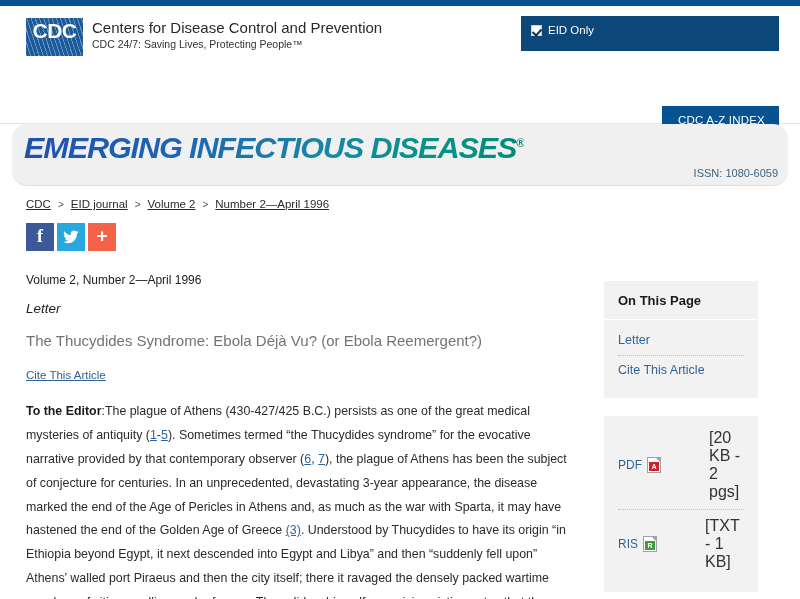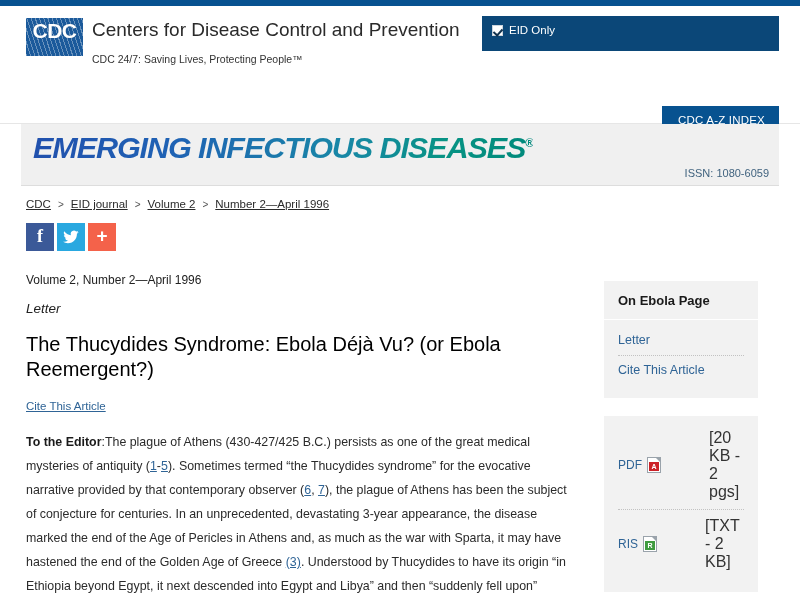--- a/index.html
+++ b/index.html
@@ -55,37 +55,37 @@
     font-family: "Liberation Sans", sans-serif;
     font-weight: bold;
     font-size: 21px;
     letter-spacing: -.5px;
     color: #ffffff;
     text-shadow: 0 0 1px rgba(0,0,0,.25);
     z-index: 2;
   }
   .cdc-titles { padding-top: 1px; }
   .cdc-title-main {
-    font-size: 19px;
+    font-size: 15px;
     color: #2a2a2a;
     line-height: 1.15;
     white-space: nowrap;
   }
   .cdc-title-sub {
     font-size: 10.5px;
     color: #333333;
-    margin-top: 12px;
+    margin-top: 2px;
     white-space: nowrap;
   }
 
   
   .search-block {
     position: absolute;
     right: 21px; top: 10px;
-    width: 297px;
+    width: 258px;
     background: #0b4778;
     padding: 7px 7px 8px 7px;
   }
   .eid-only-row {
     display: flex;
     align-items: center;
     gap: 6px;
     padding: 1px 0 7px 3px;
   }
   .eid-checkbox {
@@ -146,22 +146,23 @@
     gap: 9px;
     white-space: nowrap;
     flex-direction: column;
   }
 
   
   .eid-banner {
     position: relative;
     height: 62px;
     background: #f0f0f0;
-    margin: 0 21px;
+    margin: 0 12px;
     border-bottom: 1px solid #dddddd;
+    border-radius: 15px;
   }
   .eid-wordmark {
     position: absolute;
     left: 12px; top: 9px;
     font-family: "Liberation Sans", sans-serif;
     font-weight: bold;
     font-style: italic;
     font-size: 30px;
     letter-spacing: -1.1px;
     line-height: 1;
@@ -257,23 +258,23 @@
     color: #222222;
     margin: 0 0 14px 0;
   }
   .article-type {
     font-size: 13.5px;
     font-style: italic;
     color: #222222;
     margin: 0 0 16px 0;
   }
   .article-title {
-    font-size: 20px;
+    font-size: 15px;
     font-weight: normal;
-    color: #000000;
+    color: #737373;
     margin: 0 0 14px 0;
     line-height: 1.25;
   }
   .cite-link {
     font-size: 11.5px;
     color: #2f6496;
     text-decoration: underline;
     display: inline-block;
     margin-bottom: 19px;
   }
@@ -422,40 +423,40 @@
     <h1 class="article-title">The Thucydides Syndrome: Ebola Déjà Vu? (or Ebola Reemergent?)</h1>
     <a class="cite-link">Cite This Article</a>
     <p class="body-text">
       <b>To the Editor</b><span id="body-segments"><span>:The plague of Athens (430-427/425 B.C.) persists as one of the great medical mysteries of antiquity (</span><a>1</a><span>-</span><a>5</a><span>). Sometimes termed “the Thucydides syndrome” for the evocative narrative provided by that contemporary observer (</span><a>6</a><span>, </span><a>7</a><span>), the plague of Athens has been the subject of conjecture for centuries. In an unprecedented, devastating 3-year appearance, the disease marked the end of the Age of Pericles in Athens and, as much as the war with Sparta, it may have hastened the end of the Golden Age of Greece </span><a>(3)</a><span>. Understood by Thucydides to have its origin “in Ethiopia beyond Egypt, it next descended into Egypt and Libya” and then “suddenly fell upon” Athens’ walled port Piraeus and then the city itself; there it ravaged the densely packed wartime populace of citizens, allies, and refugees. Thucydides, himself a surviving victim, notes that the year had been “especially free of disease” and describes the following major findings: After its “abrupt onset, persons in good health were seized first with strong fevers, redness and burning of the eyes, and the inside of the mouth, both the throat and tongue, immediatelywas bloody-looking and expelled an unusually foul breath. Following these came sneezing and hoarseness, soon after which the malady fell upon the chest and lungs, accompanied by a hard cough.</span></span>
     </p>
   </div>
 
   <div class="side-col">
 
     <div class="panel">
-      <div class="panel-head">On Ebola Page</div>
+      <div class="panel-head">On This Page</div>
       <div class="panel-body">
         <a class="panel-link">Letter</a>
         <a class="panel-link">Cite This Article</a>
       </div>
     </div>
 
     <div class="panel">
       <div class="panel-body">
         <div class="dl-row">
           <a class="dl-label">PDF</a>
           <span class="file-icon">
             <span class="badge pdf-badge">A</span>
           </span>
           <span class="dl-meta">[20 KB - 2 pgs]</span>
         </div>
         <div class="dl-row">
           <a class="dl-label">RIS</a>
           <span class="file-icon">
             <span class="badge ris-badge">R</span>
           </span>
-          <span class="dl-meta">[TXT - 2 KB]</span>
+          <span class="dl-meta">[TXT - 1 KB]</span>
         </div>
       </div>
     </div>
 
   </div>
 </div>
 
 </body></html>

